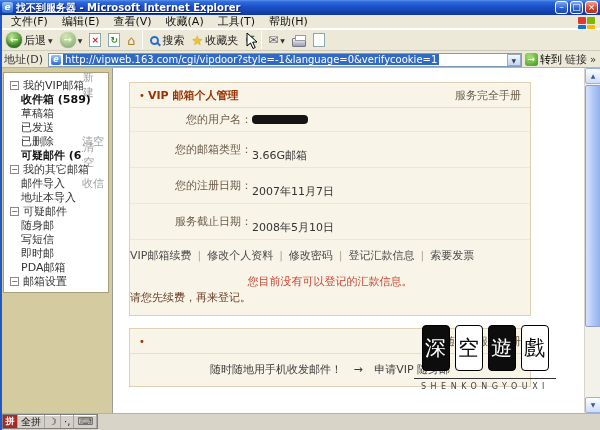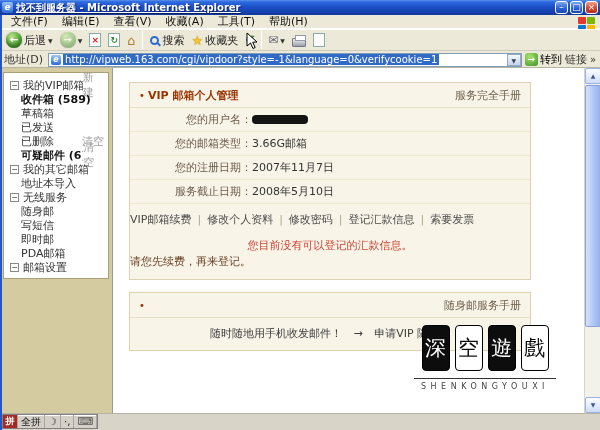--- a/index.html
+++ b/index.html
@@ -93,21 +93,21 @@
 
   .panel { margin-left:16px; width:402px; background:#f8f4e8; border:1px solid #ded2b4; }
   .panel1 { margin-top:14px; }
   .panel2 { margin-top:12px; }
   .panel-header { display:flex; align-items:center; padding:5px 9px 4px; border-bottom:1px solid #e8dfc8; }
   .bullet { color:#993300; margin-right:3px; font-size:10px; }
   .ptitle { color:#993300; font-weight:bold;text-align:right; }
   .manual { margin-left:auto; color:#6b5d49; }
   .prow { display:flex; align-items:center; padding:4px 10px; border-bottom:1px solid #efe7d3; }
   .plabel { width:112px; text-align:right; color:#6a5a48; flex:none; }
-  .pvalue { color:#333; }
+  .pvalue { color:#333;margin-top:12px; }
   .redacted { width:56px; height:9px; background:#141414; border-radius:4px; }
   .plinks { text-align:left; padding:8px 0 6px; color:#4a4a4a; }
   .psep { color:#b0a890; padding:0 6px; }
   .warn1 { text-align:center; color:#cc4433; padding-top:5px; }
   .warn2 { text-align:left; color:#6b4226; padding:1px 0 10px; }
   .p2body { text-align:center; padding:8px 0 9px; color:#3d3d3d; }
   .p2arrow { padding:0 8px; }
   .p2link { color:#3d3d3d; }
 
   
@@ -251,25 +251,29 @@
       </div>
       <div class="srow child bold">
         <span class="slabel">可疑邮件 (6)</span>
         <span class="saction">清空</span>
       </div>
       <div class="srow">
         <span class="minusbox">−</span>
         <span class="slabel">我的其它邮箱</span>
       </div>
       <div class="srow child">
+        <span class="slabel">邮件导入</span>
+        <span class="saction">收信</span>
+      </div>
+      <div class="srow child">
         <span class="slabel">地址本导入</span>
       </div>
       <div class="srow">
         <span class="minusbox">−</span>
-        <span class="slabel">无线服务</span>
+        <span class="slabel">可疑邮件</span>
       </div>
       <div class="srow child">
         <span class="slabel">随身邮</span>
       </div>
       <div class="srow child">
         <span class="slabel">写短信</span>
       </div>
       <div class="srow child">
         <span class="slabel">即时邮</span>
       </div>

